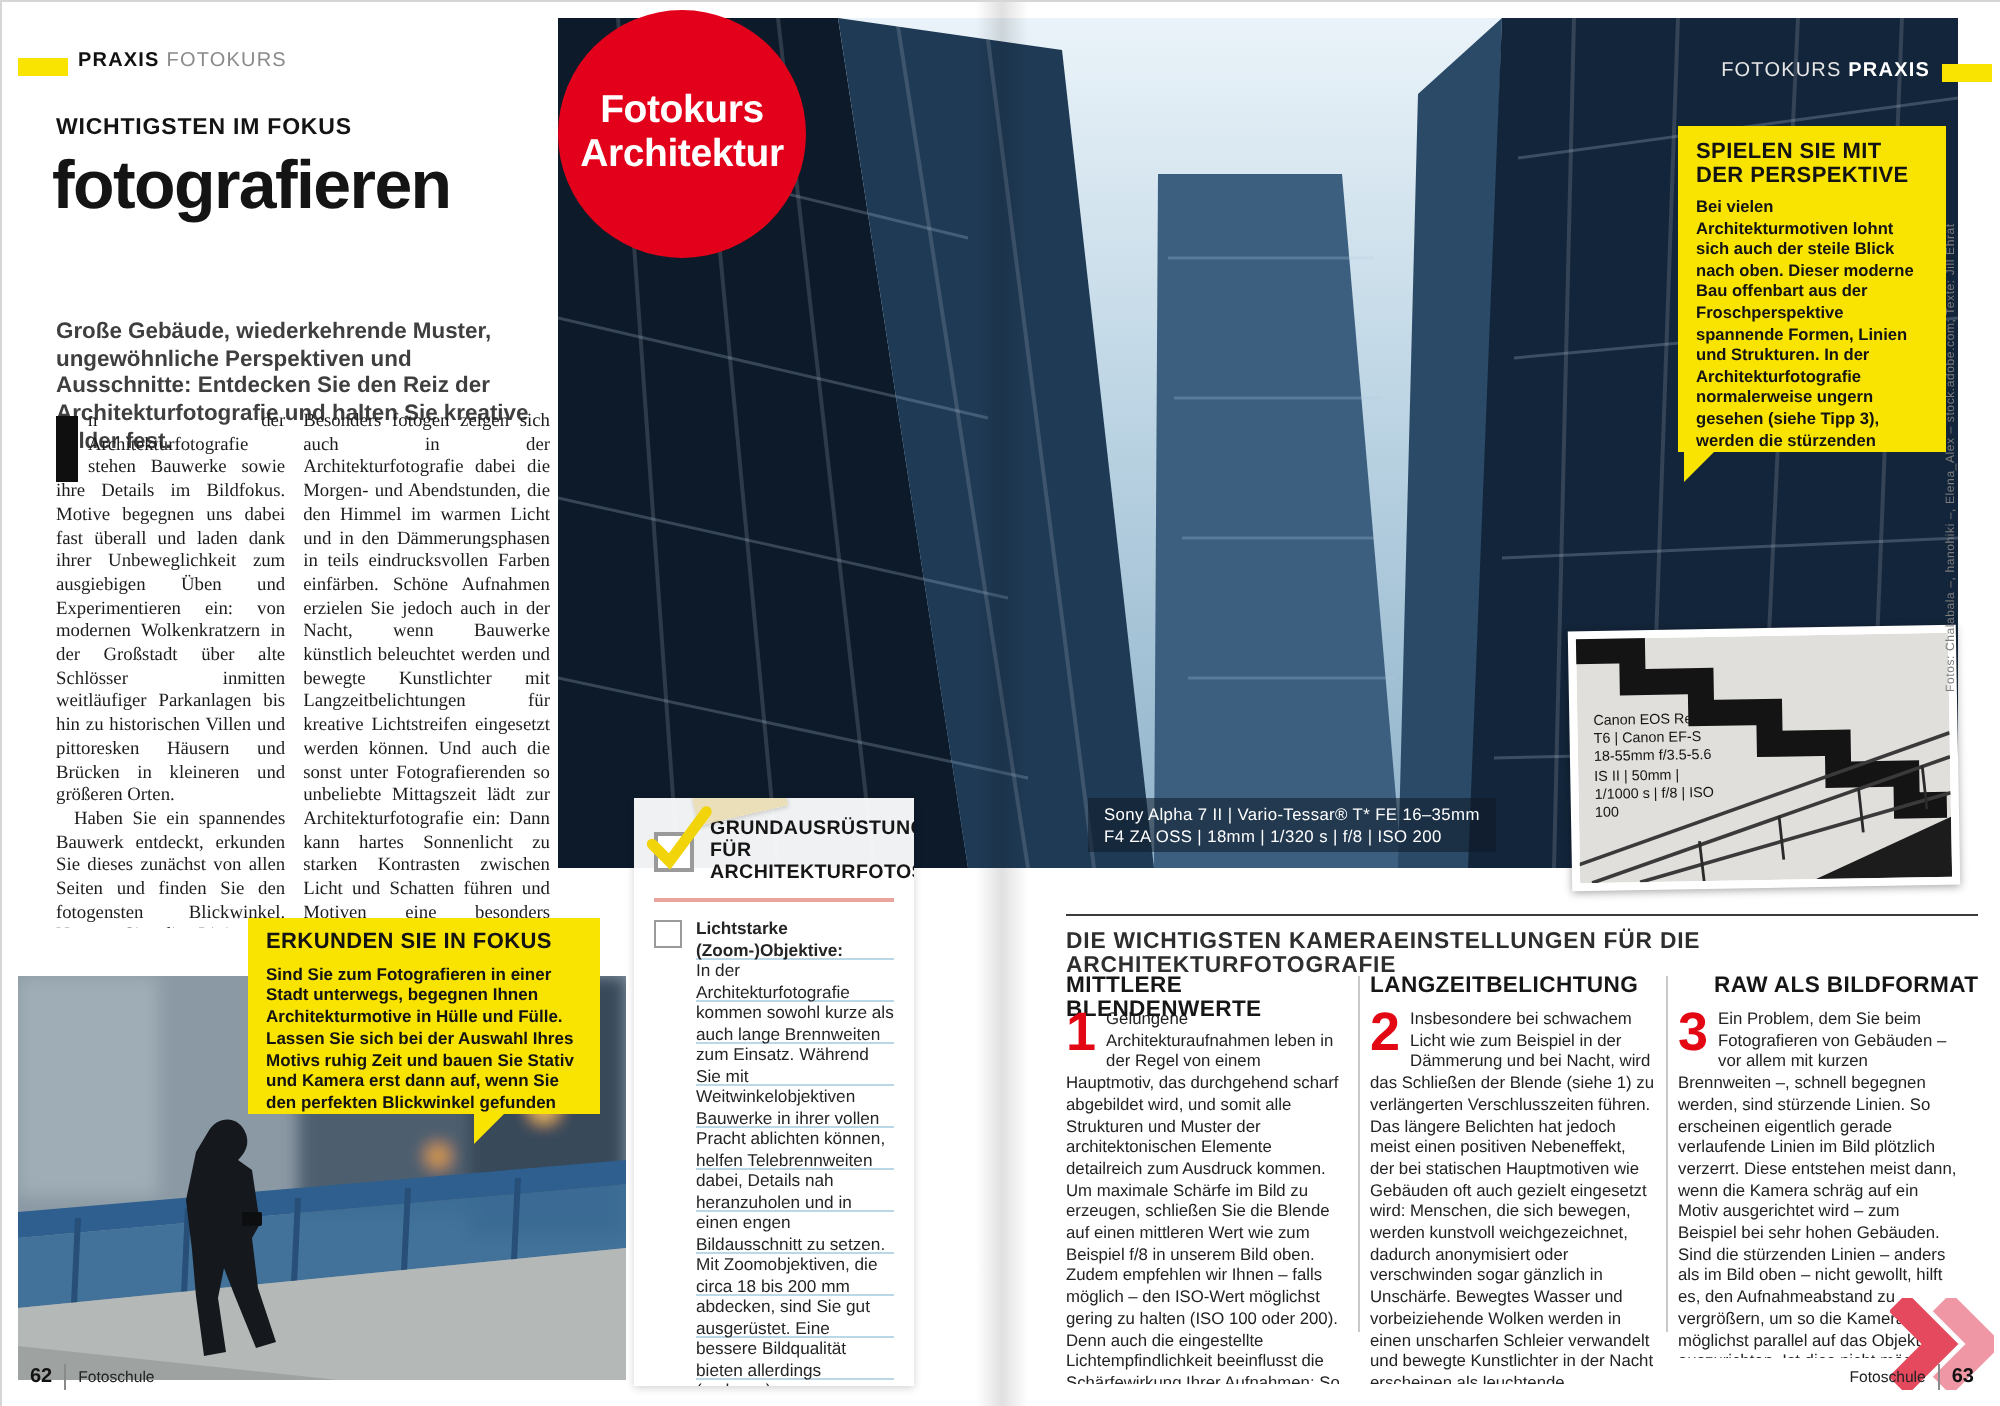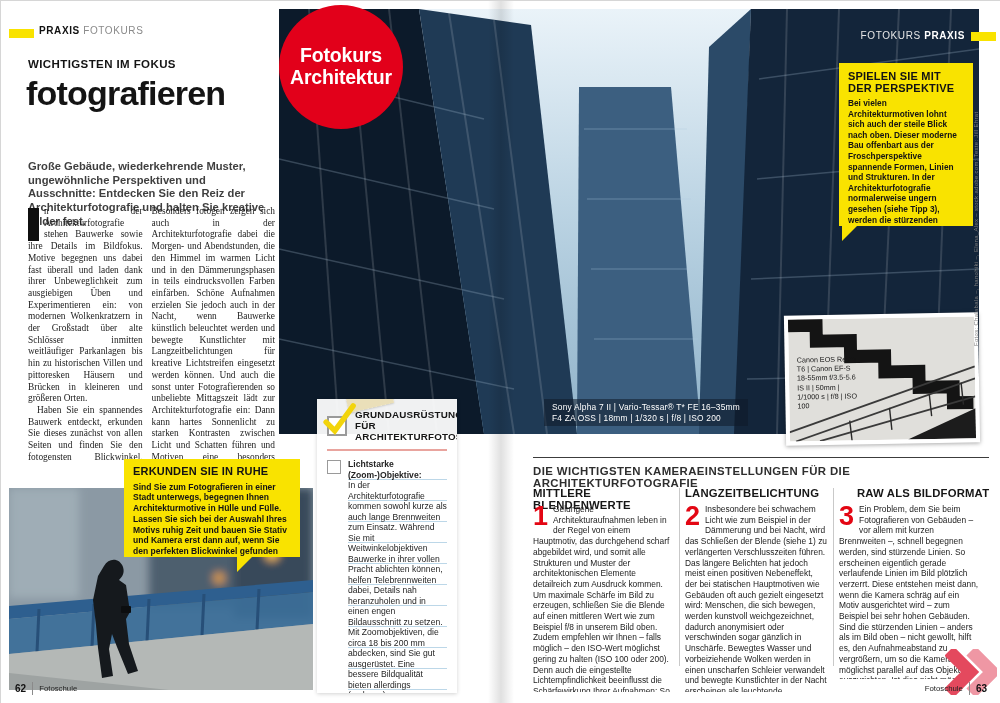--- a/index.html
+++ b/index.html
@@ -197,21 +197,21 @@
         <line x1="250" y1="101" x2="248" y2="142"></line>
       </g>
       <polygon points="0,166 304,136 304,202 0,202" fill="#b4b8b6"></polygon>
       <polygon points="0,185 160,202 0,202" fill="#9ea3a2"></polygon>
       <path d="M95,78 c5,-9 16,-8 19,1 c2,6 -1,10 -4,13 l7,5 4,27 -4,7 3,25 9,27 -10,3 -11,-27 -5,-13 -3,15 4,27 -11,2 -4,-30 -2,-23 -3,-25 5,-24 z" fill="#15191d"></path>
       <rect x="112" y="118" width="10" height="7" rx="1" fill="#0c0e10"></rect>
     </svg>
   </div>
 
   <div class="abs tipbox" style="left:123px;top:458px;width:176px;height:98px;padding:7px 9px;">
-    <div class="tb-title">ERKUNDEN SIE IN RUHE</div>
+    <div class="tb-title">ERKUNDEN SIE IN FOKUS</div>
     <div class="tb-body">Sind Sie zum Fotografieren in einer Stadt unterwegs, begegnen Ihnen Architekturmotive in Hülle und Fülle. Lassen Sie sich bei der Auswahl Ihres Motivs ruhig Zeit und bauen Sie Stativ und Kamera erst dann auf, wenn Sie den perfekten Blickwinkel gefunden haben. Ist ein attraktiver Spot von Menschen überfüllt, lohnt es sich, zu einer anderen Uhrzeit wiederzukommen. Vielleicht am frühen Morgen?</div>
   </div>
   <div class="abs tb-tail" style="left:236px;top:556px;"></div>
 
   <div class="abs clbox" style="left:316px;top:398px;width:140px;height:294px;">
     <div class="cl-tape"></div>
     <div class="cl-header">
       <span class="cl-checkbig">
         <svg viewBox="0 0 24 24">
             <path d="M1 13 L9 21 L26 -2" stroke="#f2d40b" stroke-width="5" fill="none" stroke-linecap="round"></path>

